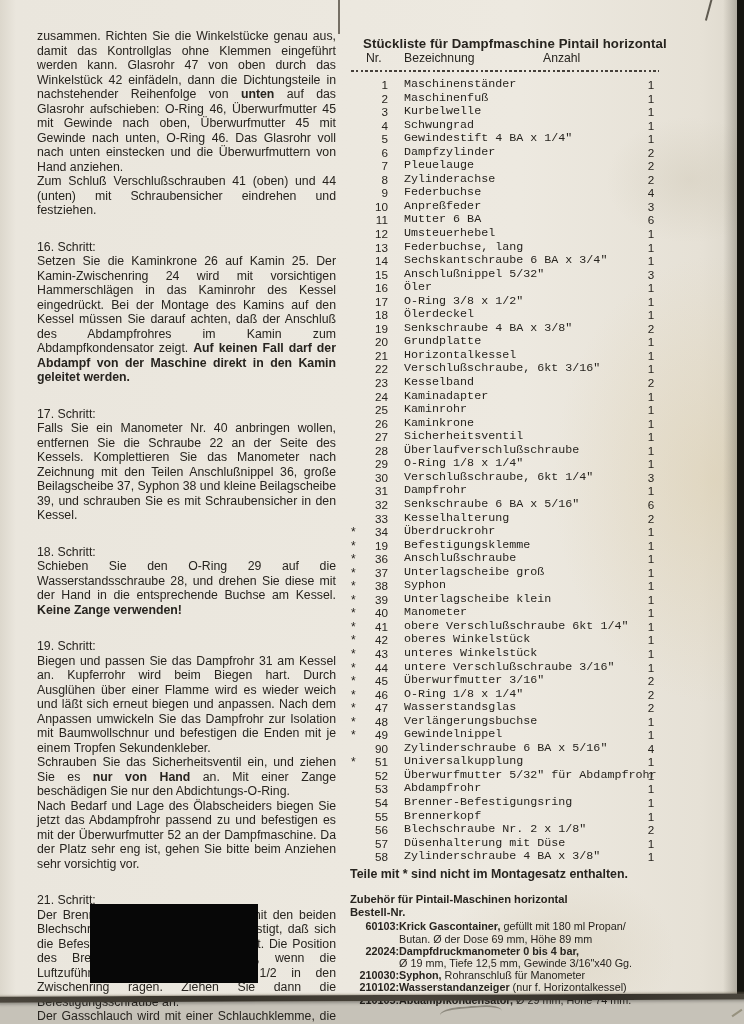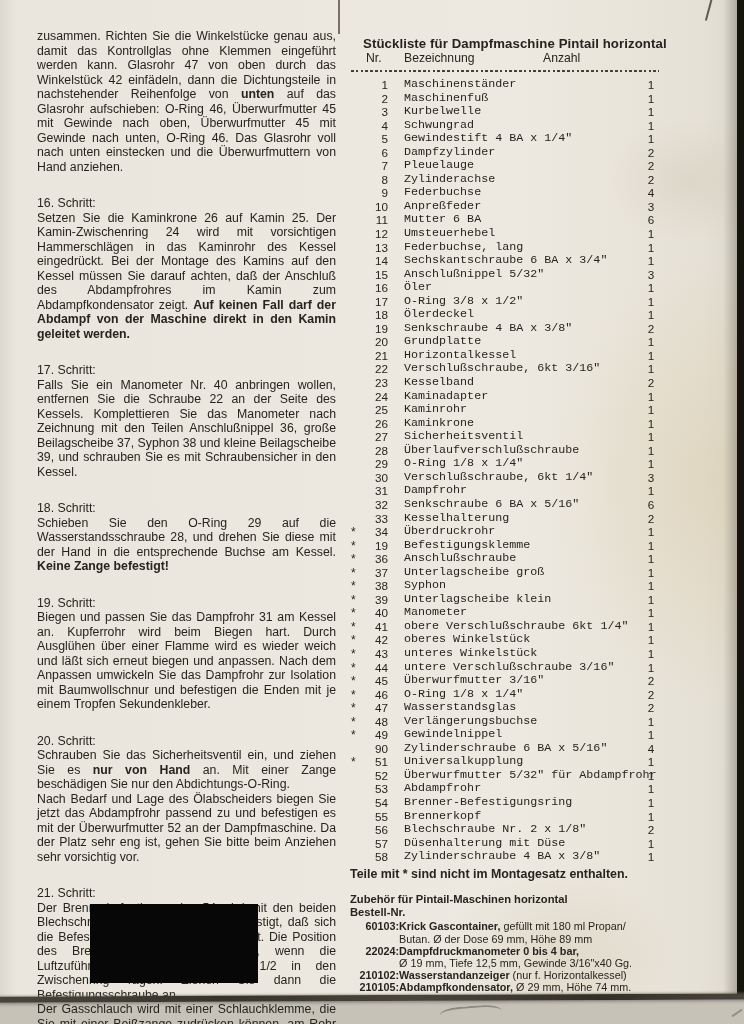--- a/index.html
+++ b/index.html
@@ -69,29 +69,29 @@
 <body>
 
 <div class="paper"></div>
 <div class="right-shadow"></div>
 <div class="right-band"></div>
 <div class="fold-top-center"></div>
 <div class="crease-top-right"></div>
 
 <div class="instr">
     <p><span>zusammen. Richten Sie die Winkelstücke genau aus, damit das Kontrollglas ohne Klemmen eingeführt werden kann. Glasrohr 47 von oben durch das Winkelstück 42 einfädeln, dann die Dichtungsteile in nachstehender Reihenfolge von </span><b>unten</b><span> auf das Glasrohr aufschieben: O-Ring 46, Überwurfmutter 45 mit Gewinde nach oben, Überwurfmutter 45 mit Gewinde nach unten, O-Ring 46. Das Glasrohr voll nach unten einstecken und die Überwurfmuttern von Hand anziehen.</span></p>
+    <p><span>Zum Schluß Verschlußschrauben 41 (oben) und 44 (unten) mit Schraubensicher eindrehen und festziehen.</span></p>
     <p class="gap"><span>16. Schritt:</span></p>
     <p><span>Setzen Sie die Kaminkrone 26 auf Kamin 25. Der Kamin-Zwischenring 24 wird mit vorsichtigen Hammerschlägen in das Kaminrohr des Kessel eingedrückt. Bei der Montage des Kamins auf den Kessel müssen Sie darauf achten, daß der Anschluß des Abdampfrohres im Kamin zum Abdampfkondensator zeigt. </span><b>Auf keinen Fall darf der Abdampf von der Maschine direkt in den Kamin geleitet werden.</b></p>
     <p class="gap"><span>17. Schritt:</span></p>
     <p><span>Falls Sie ein Manometer Nr. 40 anbringen wollen, entfernen Sie die Schraube 22 an der Seite des Kessels. Komplettieren Sie das Manometer nach Zeichnung mit den Teilen Anschlußnippel 36, große Beilagscheibe 37, Syphon 38 und kleine Beilagscheibe 39, und schrauben Sie es mit Schraubensicher in den Kessel.</span></p>
     <p class="gap"><span>18. Schritt:</span></p>
-    <p><span>Schieben Sie den O-Ring 29 auf die Wasserstandsschraube 28, und drehen Sie diese mit der Hand in die entsprechende Buchse am Kessel. </span><b>Keine Zange befestigt!</b></p>
+    <p><span>Schieben Sie den O-Ring 29 auf die Wasserstandsschraube 28, und drehen Sie diese mit der Hand in die entsprechende Buchse am Kessel. </span><b>Keine Zange verwenden!</b></p>
     <p class="gap"><span>19. Schritt:</span></p>
     <p><span>Biegen und passen Sie das Dampfrohr 31 am Kessel an. Kupferrohr wird beim Biegen hart. Durch Ausglühen über einer Flamme wird es wieder weich und läßt sich erneut biegen und anpassen. Nach dem Anpassen umwickeln Sie das Dampfrohr zur Isolation mit Baumwollschnur und befestigen die Enden mit je einem Tropfen Sekundenkleber.</span></p>
-    <p class="gap"><span>20. Schritt:</span></p>
     <p><span>Schrauben Sie das Sicherheitsventil ein, und ziehen Sie es </span><b>nur von Hand</b><span> an. Mit einer Zange beschädigen Sie nur den Abdichtungs-O-Ring.</span></p>
     <p><span>Nach Bedarf und Lage des Ölabscheiders biegen Sie jetzt das Abdampfrohr passend zu und befestigen es mit der Überwurfmutter 52 an der Dampfmaschine. Da der Platz sehr eng ist, gehen Sie bitte beim Anziehen sehr vorsichtig vor.</span></p>
     <p class="gap"><span>21. Schritt:</span></p>
     <p><span>Der Brennerbefestigungsring 54 wird mit den beiden Blechschrauben 56 so am Kessel befestigt, daß sich die Befestigungsschraube oben befindet. Die Position des Brennerkopfes 55 ist richtig, wenn die Luftzuführungslöcher ca. 1/3 bis 1/2 in den Zwischenring ragen. Ziehen Sie dann die Befestigungsschraube an.</span></p>
     <p><span>Der Gasschlauch wird mit einer Schlauchklemme, die Sie mit einer Beißzange zudrücken können, am Rohr der Düsenhalterung 57 festgemacht. Die Düse selbst soll etwa zur Hälfte in das Luftzuführungsloch hineinragen.</span></p>
   </div>
 
 <div class="parts">
   <p class="ptitle">Stückliste für Dampfmaschine Pintail horizontal</p>
   <div class="phead">
@@ -465,20 +465,24 @@
         </div>
         <div class="acc-line">
           <span class="acc-label">22024:</span>
           <span class="acc-text"><b>Dampfdruckmanometer 0 bis 4 bar,</b></span>
         </div>
         <div class="acc-line">
           <span class="acc-label"></span>
           <span class="acc-text">Ø 19 mm, Tiefe 12,5 mm, Gewinde 3/16"x40 Gg.</span>
         </div>
         <div class="acc-line">
+          <span class="acc-label">210030:</span>
+          <span class="acc-text"><b>Syphon,</b> Rohranschluß für Manometer</span>
+        </div>
+        <div class="acc-line">
           <span class="acc-label">210102:</span>
           <span class="acc-text"><b>Wasserstandanzeiger</b> (nur f. Horizontalkessel)</span>
         </div>
         <div class="acc-line">
           <span class="acc-label">210105:</span>
           <span class="acc-text"><b>Abdampfkondensator,</b> Ø 29 mm, Höhe 74 mm.</span>
         </div>
       </div>
   </div>
 </div>

